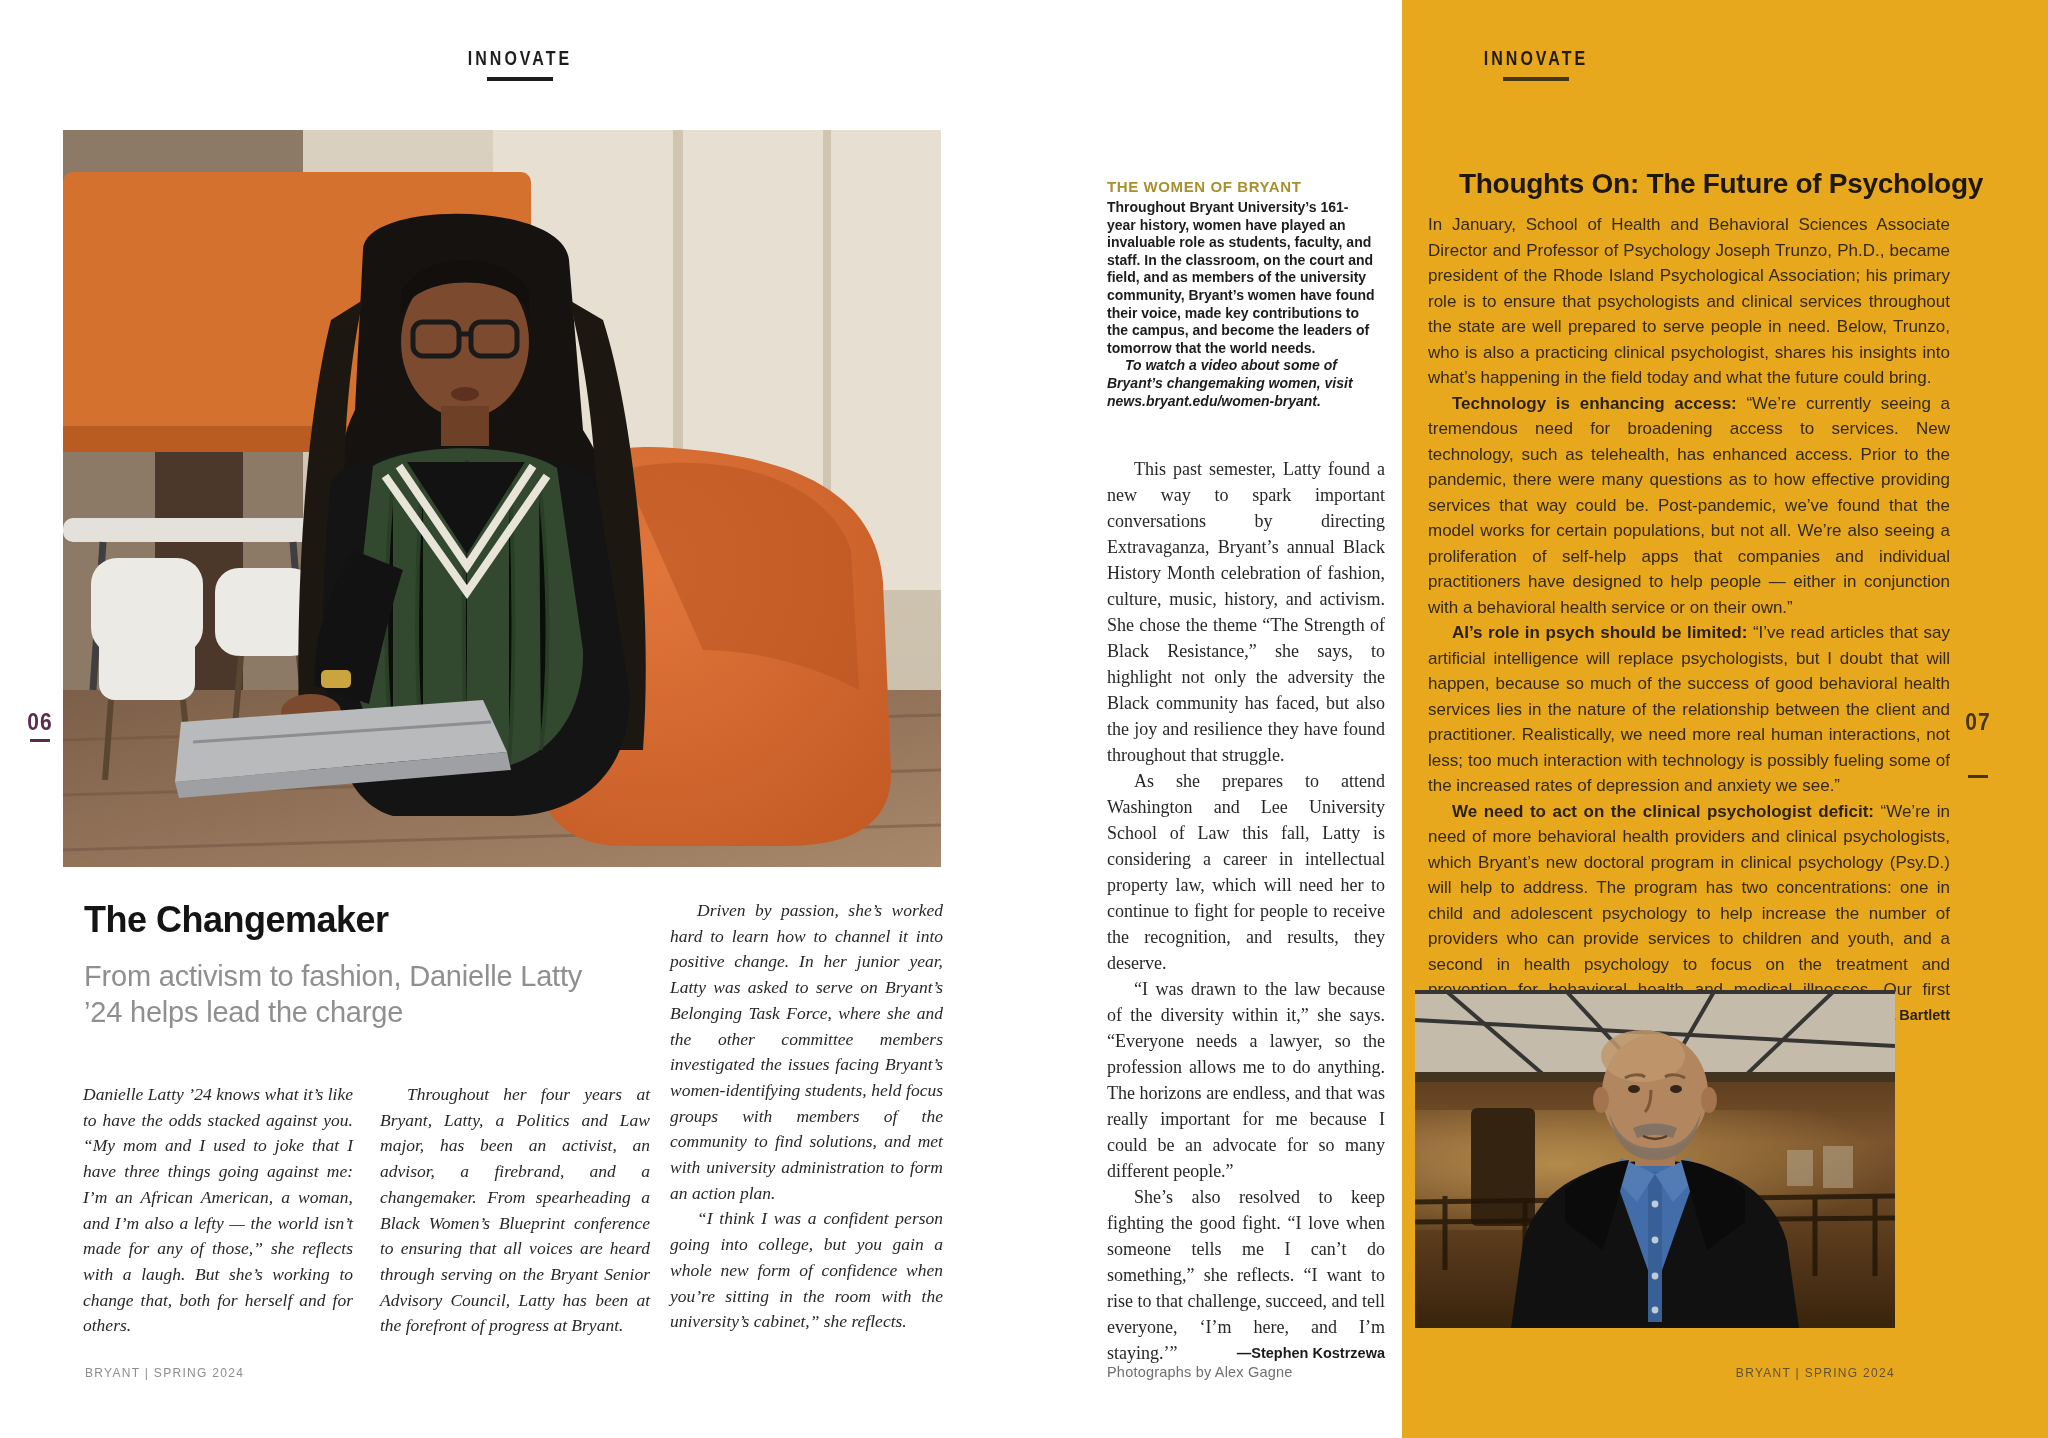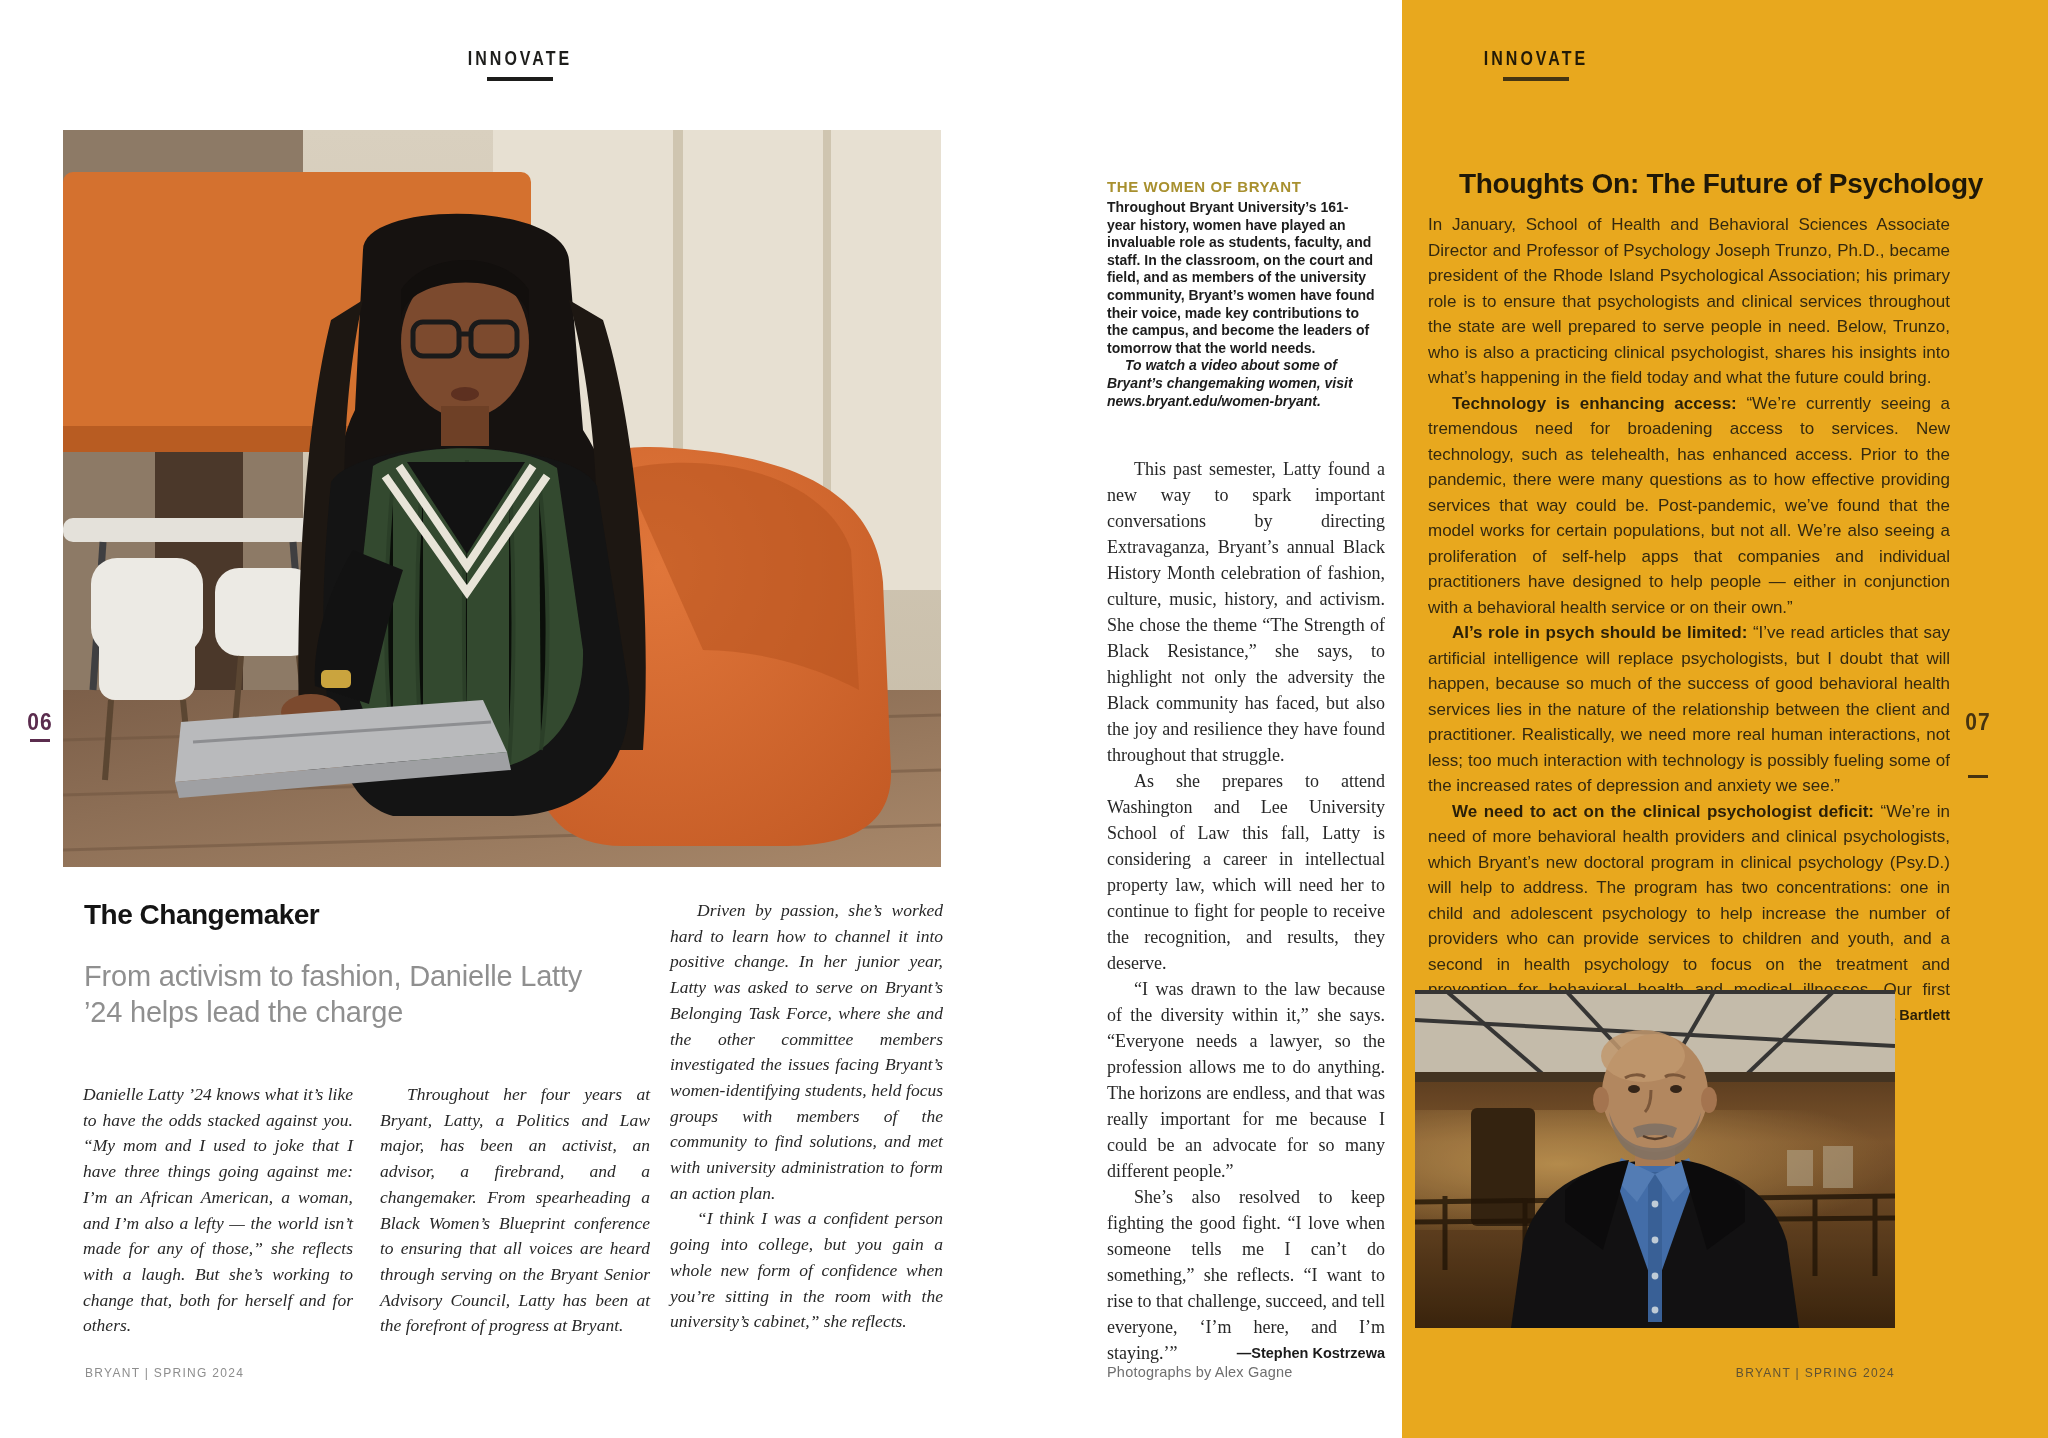--- a/index.html
+++ b/index.html
@@ -21,21 +21,21 @@
   
   .pagenum{display:flex;flex-direction:column;align-items:center;gap:5px;}
   .pagenum .num{font-size:21px;font-weight:700;letter-spacing:1px;transform:scaleY(1.15);}
   .pagenum .num-rule{width:20px;height:3px;}
   .pagenum.left .num{color:#5B2C4E;}
   .pagenum.left .num-rule{background:#5B2C4E;}
   .pagenum.right .num{color:#463310;}
   .pagenum.right .num-rule{background:#463310;}
 
   
-  .title{font-size:28px;font-weight:800;letter-spacing:-0.5px;color:#141414;}
+  .title{font-size:36px;font-weight:800;letter-spacing:-0.5px;color:#141414;}
   .subtitle{font-size:29px;line-height:36px;color:#8f8f8f;letter-spacing:-0.2px;}
 
   
   .serif-col{font-family:"Liberation Serif","DejaVu Serif",serif;font-size:17.5px;line-height:25.7px;
              text-align:justify;color:#272727;font-style:italic;}
   .serif-col p{margin:0;text-indent:27px;}
   .serif-col p.noindent{text-indent:0;}
   .feature-col{font-family:"Liberation Serif","DejaVu Serif",serif;font-size:18px;line-height:26px;
                text-align:justify;color:#272727;}
   .feature-col p{margin:0;text-indent:27px;}

